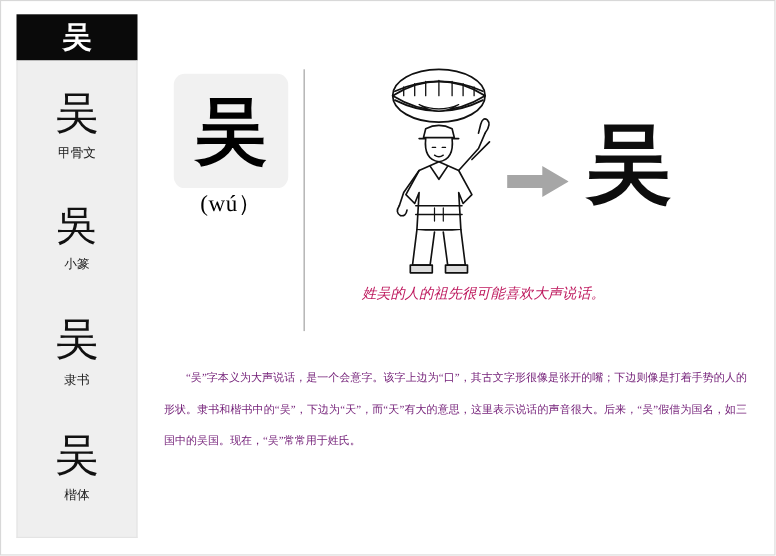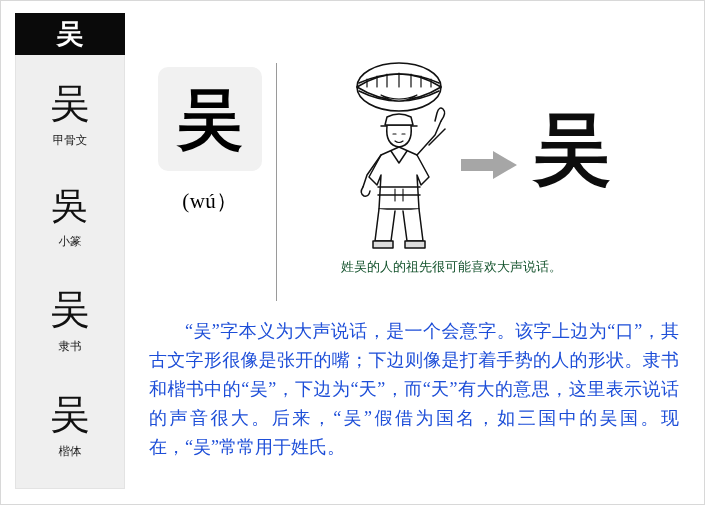--- a/index.html
+++ b/index.html
@@ -100,21 +100,20 @@
     justify-content: center;
   }
   .char-big {
     font-size: 66px;
     line-height: 66px;
     font-weight: bold;
     font-family: "DejaVu Serif", "Liberation Serif", serif;
     color: #000000;
   }
   .char-pinyin {
-    margin-top: 16px;
     font-size: 21px;
     letter-spacing: 0.5px;
     font-family: "Liberation Serif", serif;
   }
 
   .v-divider {
     position: absolute;
     left: 275px;
     top: 62px;
     width: 1px;
@@ -132,27 +131,28 @@
   }
   .illus-figure {
     position: absolute;
     left: 28px;
     top: 0;
     width: 140px;
     height: 195px;
   }
   .illus-caption {
     position: absolute;
-    left: 40px;
+    left: 28px;
     top: 198px;
     width: 350px;
     font-size: 13px;
     line-height: 20px;
     font-family: "Liberation Serif", serif;
-    color: #14532d;
+    color: #be185d;
+    font-style: italic;
   }
   .arrow-wrap {
     position: absolute;
     left: 160px;
     top: 92px;
     width: 56px;
     height: 28px;
   }
   .oracle-big {
     position: absolute;
@@ -162,28 +162,28 @@
     line-height: 80px;
     font-family: "DejaVu Serif", "Liberation Serif", serif;
     font-weight: bold;
     color: #0d0d0d;
   }
 
   
   .body-text {
     position: absolute;
     left: 148px;
-    top: 316px;
+    top: 328px;
     width: 530px;
-    font-size: 18px;
+    font-size: 10px;
     line-height: 29px;
     text-indent: 2em;
     text-align: justify;
     font-family: "Liberation Serif", "DejaVu Serif", serif;
-    color: #1d4ed8;
+    color: #701a75;
   }
 </style>
 </head>
 <body>
 
 <div class="page">
 
   <div class="sidebar">
     <div class="sidebar-header">吴</div>
     <div class="sidebar-body">

